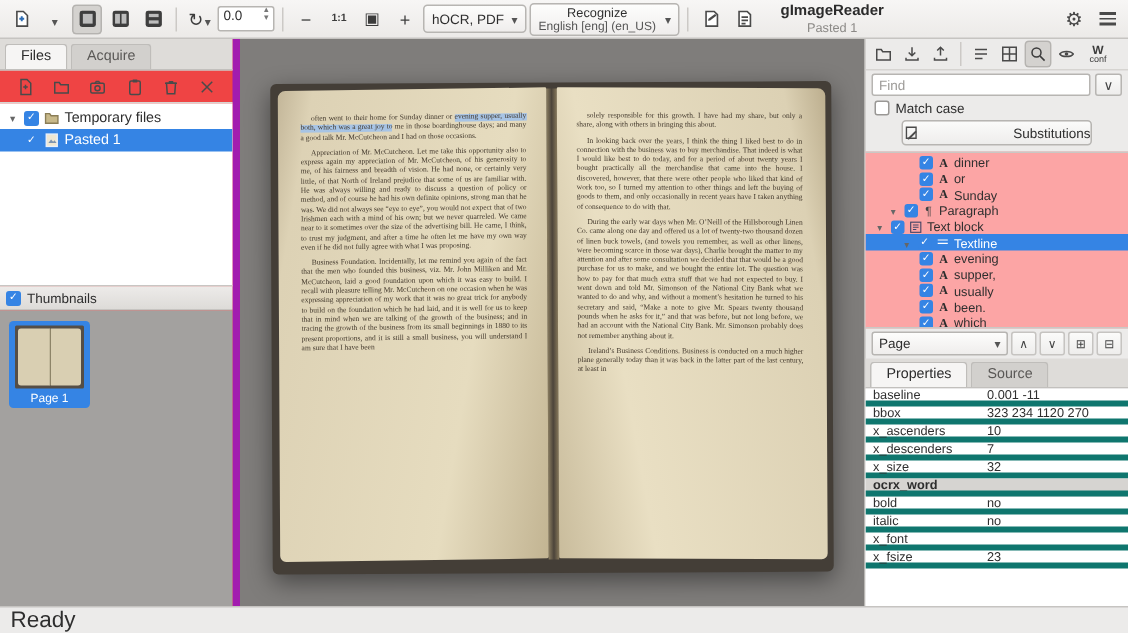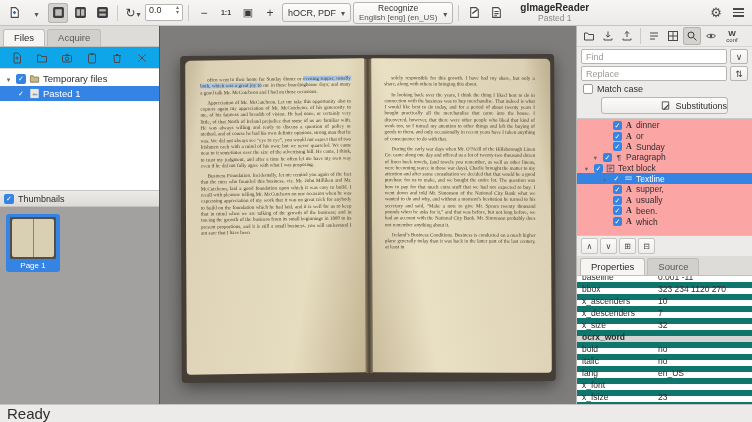--- a/index.html
+++ b/index.html
@@ -29,21 +29,21 @@
 .titleblock .t1{font-size:10px;font-weight:bold;color:#2b2b2b}
 .titleblock .t2{font-size:8.5px;color:#8b8986}
 .hamb{display:flex;flex-direction:column;gap:2px}
 .hamb i{display:block;width:11px;height:1.5px;background:#4a4a4a}
 svg.icon{display:block}
 
 
 .content{flex:1;display:flex;min-height:0}
 
 
-.left{width:160px;flex:0 0 160px;border-right:1px solid #a21caf;display:flex;flex-direction:column;background:#0ea5e9}
+.left{width:160px;flex:0 0 160px;border-right:5px solid #a21caf;display:flex;flex-direction:column;background:#ef4444}
 .tabs{display:flex;background:#dedcd9;border-bottom:1px solid #c2c0bd;padding:2px 0 0 3px;flex:0 0 21px;align-items:flex-end}
 .tab{padding:2px 10px 3px;font-size:9.5px;color:#5a5856;background:#d2d0cd;border:1px solid #bfbdba;border-bottom:none;border-radius:3px 3px 0 0;margin-right:2px}
 .tab.active{background:#f6f5f4;color:#2b2b2b}
 .ftoolbar{height:22px;flex:0 0 22px;display:flex;align-items:center;justify-content:space-between;padding:0 7px;border-bottom:1px solid #d6d4d1}
 .itbtn{width:19px;height:19px;display:flex;align-items:center;justify-content:center;border-radius:3px}
 .ftree{background:#fff;flex:0 0 122px;border-bottom:1px solid #c8c6c3;padding-top:2px;overflow:hidden}
 .trow{height:15px;display:flex;align-items:center;gap:3px;padding:0 4px;font-size:9.5px;white-space:nowrap}
 .trow.selected{background:#3584e4;color:#fff}
 .trow.child{padding-left:16px}
 .exp{width:9px;text-align:center;color:#666;flex:0 0 9px}
@@ -78,37 +78,37 @@
 .otoolbar{height:21px;flex:0 0 21px;display:flex;align-items:center;gap:1px;padding:0 3px;border-bottom:1px solid #d6d4d1}
 .otbtn{width:18px;height:18px;display:flex;align-items:center;justify-content:center;border-radius:3px;flex:0 0 auto}
 .otbtn.pressed{background:#d4d2cf;box-shadow:inset 0 0 0 1px #b5b3b0}
 .wconf{flex-direction:column;line-height:6px;font-size:6px;color:#3c3c3c;width:22px}
 .wconf b{font-size:8px;line-height:7px}
 .frrow{display:flex;align-items:center;gap:3px;padding:2px 4px 0 4px}
 .input{flex:1;height:15px;background:#fff;border:1px solid #b7b5b2;border-radius:2px;font-size:9px;padding:0 4px;color:#2e2e2e;font-family:"Liberation Sans",sans-serif;min-width:0}
 .input::placeholder{color:#9c9a97}
 .sbtn{width:18px;height:15px;flex:0 0 18px;border:1px solid #b7b5b2;border-radius:2px;background:linear-gradient(#fbfbfa,#eeedec);display:flex;align-items:center;justify-content:center;font-size:9px;color:#444}
 .mc{display:flex;align-items:center;gap:4px;padding:3px 6px 1px;font-size:9px}
-.subsbtn{margin:2px 24px 4px;height:17px;border:1px solid #b7b5b2;border-radius:3px;background:linear-gradient(#fbfbfa,#eeedec);display:flex;align-items:center;justify-content:flex-end;gap:4px;font-size:9px}
+.subsbtn{margin:2px 24px 4px;height:17px;border:1px solid #b7b5b2;border-radius:3px;background:linear-gradient(#fbfbfa,#eeedec);display:flex;align-items:center;justify-content:space-between;gap:4px;font-size:9px}
 .otree{background:#fca5a5;border-top:1px solid #cac8c5;border-bottom:1px solid #cac8c5;flex:0 0 118px;padding-top:1px;overflow:hidden}
 .orow{height:10.7px;display:flex;align-items:center;gap:3px;font-size:8.5px;white-space:nowrap;overflow:hidden}
 .d1{padding-left:5px}.d2{padding-left:14px}.d3{padding-left:23px}.d4{padding-left:36px}
 .orow.selected{background:#3584e4;color:#fff}
 .orow .exp::after{font-size:6.5px}
 .orow .cb{width:9px;height:9px;flex:0 0 9px}
 .aicon{width:8px;flex:0 0 8px;text-align:center;font-family:"Liberation Serif",serif;font-weight:bold;font-size:8px;color:#2d2d2d}
 .aicon::after{content:"A"}
 .para-ic{width:8px;flex:0 0 8px;text-align:center;font-size:8px;color:#444}
 .para-ic::after{content:"¶"}
 .pagesel{height:20px;flex:0 0 20px;display:flex;align-items:center;gap:2px;padding:0 4px}
 .pagecombo{flex:1;height:16px;background:linear-gradient(#fdfdfc,#efedec);border:1px solid #b7b5b2;border-radius:2px;display:flex;align-items:center;justify-content:space-between;font-size:9px;padding:0 4px}
 .navbtn{width:17px;height:16px;border:1px solid #c6c4c1;border-radius:2px;background:linear-gradient(#fbfbfa,#eeedec);display:flex;align-items:center;justify-content:center;font-size:8px;color:#444}
 .ptabs{display:flex;background:#dedcd9;border-bottom:1px solid #c2c0bd;padding:2px 0 0 3px;flex:0 0 19px;align-items:flex-end}
 .props{flex:1;background:#fff;overflow:hidden;font-size:8.5px}
-.prow{display:flex;height:12px;border-bottom:6px solid #0f766e;align-items:flex-end}
+.prow{display:flex;height:12px;border-bottom:4px solid #0f766e;align-items:center}
 .pkey{width:78px;flex:0 0 78px;padding:0 5px;overflow:hidden;white-space:nowrap}
 .pval{flex:1;padding:0 3px;overflow:hidden;white-space:nowrap}
 .prow.header{background:#d6d4d1;font-weight:bold}
 .prow.header .pkey{width:auto;flex:1}
 
 
 .status{height:18px;flex:0 0 18px;border-top:1px solid #c6c4c1;display:flex;align-items:center;padding:0 7px;font-size:15px;background:#ecebea;color:#2e2e2e}
 </style>
 </head>
 <body>
@@ -345,24 +345,20 @@
         <div class="otbtn wconf">
           <b>W</b>
           <span>conf</span>
         </div>
       </div>
 
       <div class="frrow">
         <input class="input" type="text" placeholder="Find" style="">
         <div class="sbtn">∨</div>
       </div>
-      <div class="frrow">
-        <input class="input" type="text" placeholder="Replace" style="">
-        <div class="sbtn">⇅</div>
-      </div>
       <div class="mc">
         <span class="cb un"></span>
         <span>Match case</span>
       </div>
       <div class="subsbtn">
         <svg class="icon" width="11" height="11" viewBox="0 0 12 12">
             <path d="M2.5 2h7v8h-7z" fill="none" stroke="#4a4a4a"></path>
             <path d="M4 9.5l5-5 1 1-5 5-1.5.5z" fill="#4a4a4a"></path>
           </svg>
         <span>Substitutions</span>
@@ -403,40 +399,49 @@
             <span class="exp"></span>
             <span class="cb"></span>
             <svg class="icon" width="9" height="9" viewBox="0 0 12 12">
               <path d="M1.5 4h9M1.5 7h9" stroke="#fff" fill="none"></path>
             </svg>
             <span>Textline</span>
           </div>
         <div class="orow d4">
             <span class="cb"></span>
             <span class="aicon"></span>
+            <span>evening</span>
+          </div>
+        <div class="orow d4">
+            <span class="cb"></span>
+            <span class="aicon"></span>
             <span>supper,</span>
           </div>
         <div class="orow d4">
             <span class="cb"></span>
             <span class="aicon"></span>
             <span>usually</span>
           </div>
         <div class="orow d4">
             <span class="cb"></span>
             <span class="aicon"></span>
             <span>been.</span>
           </div>
         <div class="orow d4">
             <span class="cb"></span>
             <span class="aicon"></span>
             <span>which</span>
           </div>
       </div>
 
       <div class="pagesel">
+        <div class="pagecombo">
+          <span>Page</span>
+          <span class="dd"></span>
+        </div>
         <div class="navbtn">∧</div>
         <div class="navbtn">∨</div>
         <div class="navbtn">⊞</div>
         <div class="navbtn">⊟</div>
       </div>
 
       <div class="ptabs">
         <div class="tab active">Properties</div>
         <div class="tab">Source</div>
       </div>
@@ -467,24 +472,20 @@
           </div>
         <div class="prow">
             <div class="pkey">bold</div>
             <div class="pval">no</div>
           </div>
         <div class="prow">
             <div class="pkey">italic</div>
             <div class="pval">no</div>
           </div>
         <div class="prow">
-            <div class="pkey">lang</div>
-            <div class="pval">en_US</div>
-          </div>
-        <div class="prow">
             <div class="pkey">x_font</div>
             <div class="pval"></div>
           </div>
         <div class="prow">
             <div class="pkey">x_fsize</div>
             <div class="pval">23</div>
           </div>
       </div>
     </div>
   </div>

